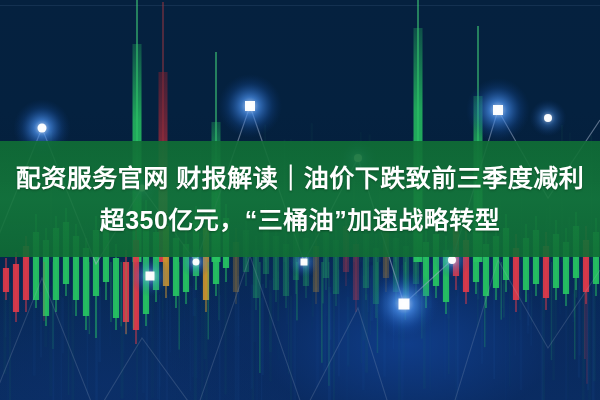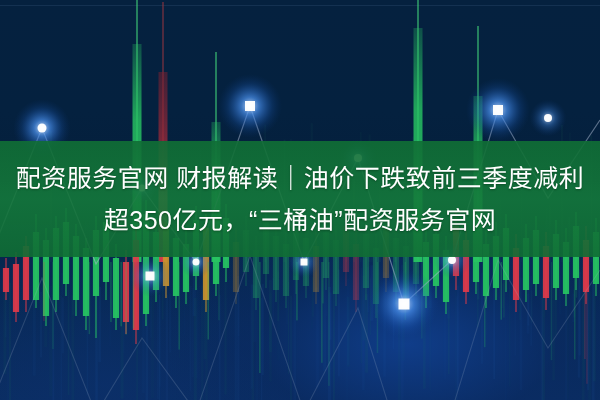--- a/index.html
+++ b/index.html
@@ -68,21 +68,21 @@
     position: absolute;
     inset: 0;
     background: linear-gradient(180deg, rgba(10,90,44,0.30) 0%, rgba(26,130,64,0.12) 50%, rgba(10,88,42,0.32) 100%);
     pointer-events: none;
   }
 
   .title-line {
     position: relative;
     z-index: 2;
     color: #ffffff;
-    font-weight: normal;
+    font-weight: bold;
     font-size: 25px;
     line-height: 42px;
     letter-spacing: 0.5px;
     white-space: nowrap;
     text-align: center;
     text-shadow: 0 1px 2px rgba(0,40,15,0.45);
   }
   #title-line-1 { font-size: 25px; }
   #title-line-2 { font-size: 25px; }
 </style>
@@ -505,16 +505,16 @@
         <rect x="493" y="105" width="10" height="10" fill="#ffffff" opacity="0.97"></rect>
         <circle cx="548" cy="118" r="18.4" fill="url(#nodeGlowSoft)"></circle>
         <circle cx="548" cy="118" r="4" fill="#ffffff" opacity="0.97"></circle>
         <circle cx="150" cy="276" r="20.7" fill="url(#nodeGlowSoft)"></circle>
         <rect x="145.5" y="271.5" width="9" height="9" fill="#ffffff" opacity="0.97"></rect>
       </g>
   </svg>
 
   <div id="title-band">
     <div class="title-line" id="title-line-1">配资服务官网 财报解读｜油价下跌致前三季度减利</div>
-    <div class="title-line" id="title-line-2">超350亿元，“三桶油”配资服务官网</div>
+    <div class="title-line" id="title-line-2">超350亿元，“三桶油”加速战略转型</div>
   </div>
 
 </div>
 
 </body></html>

